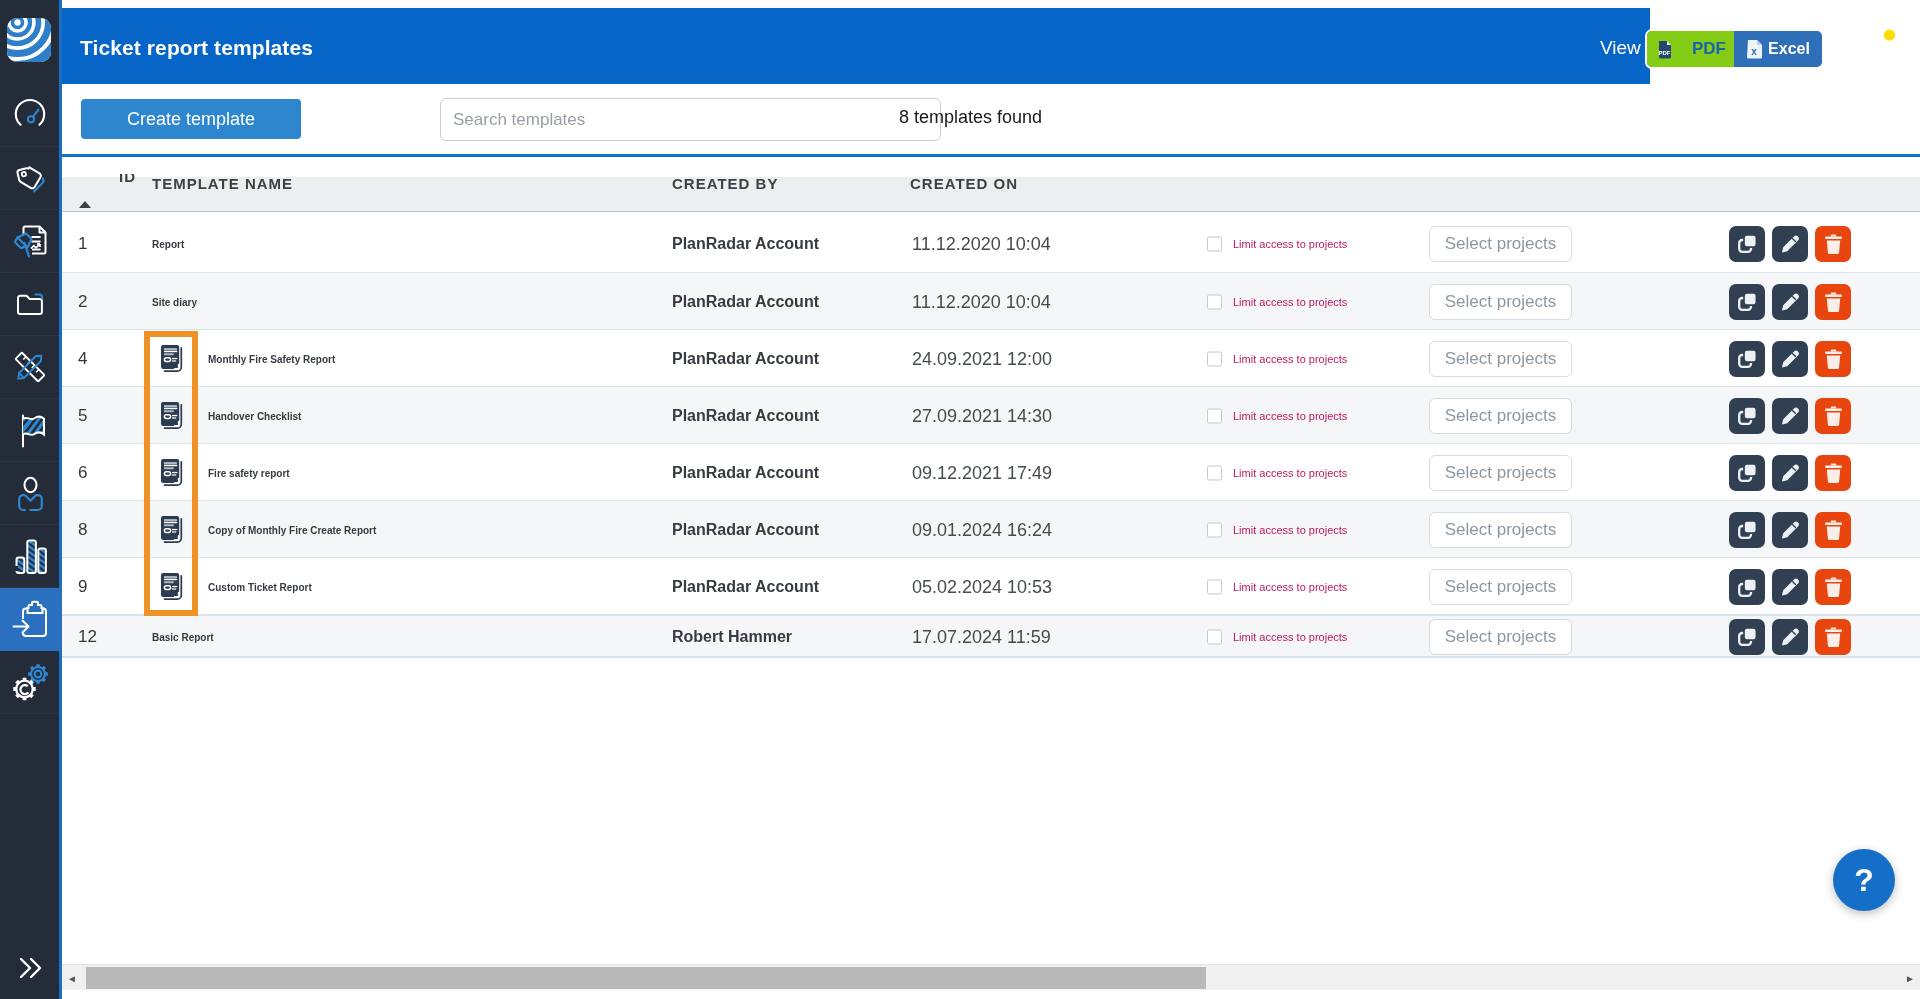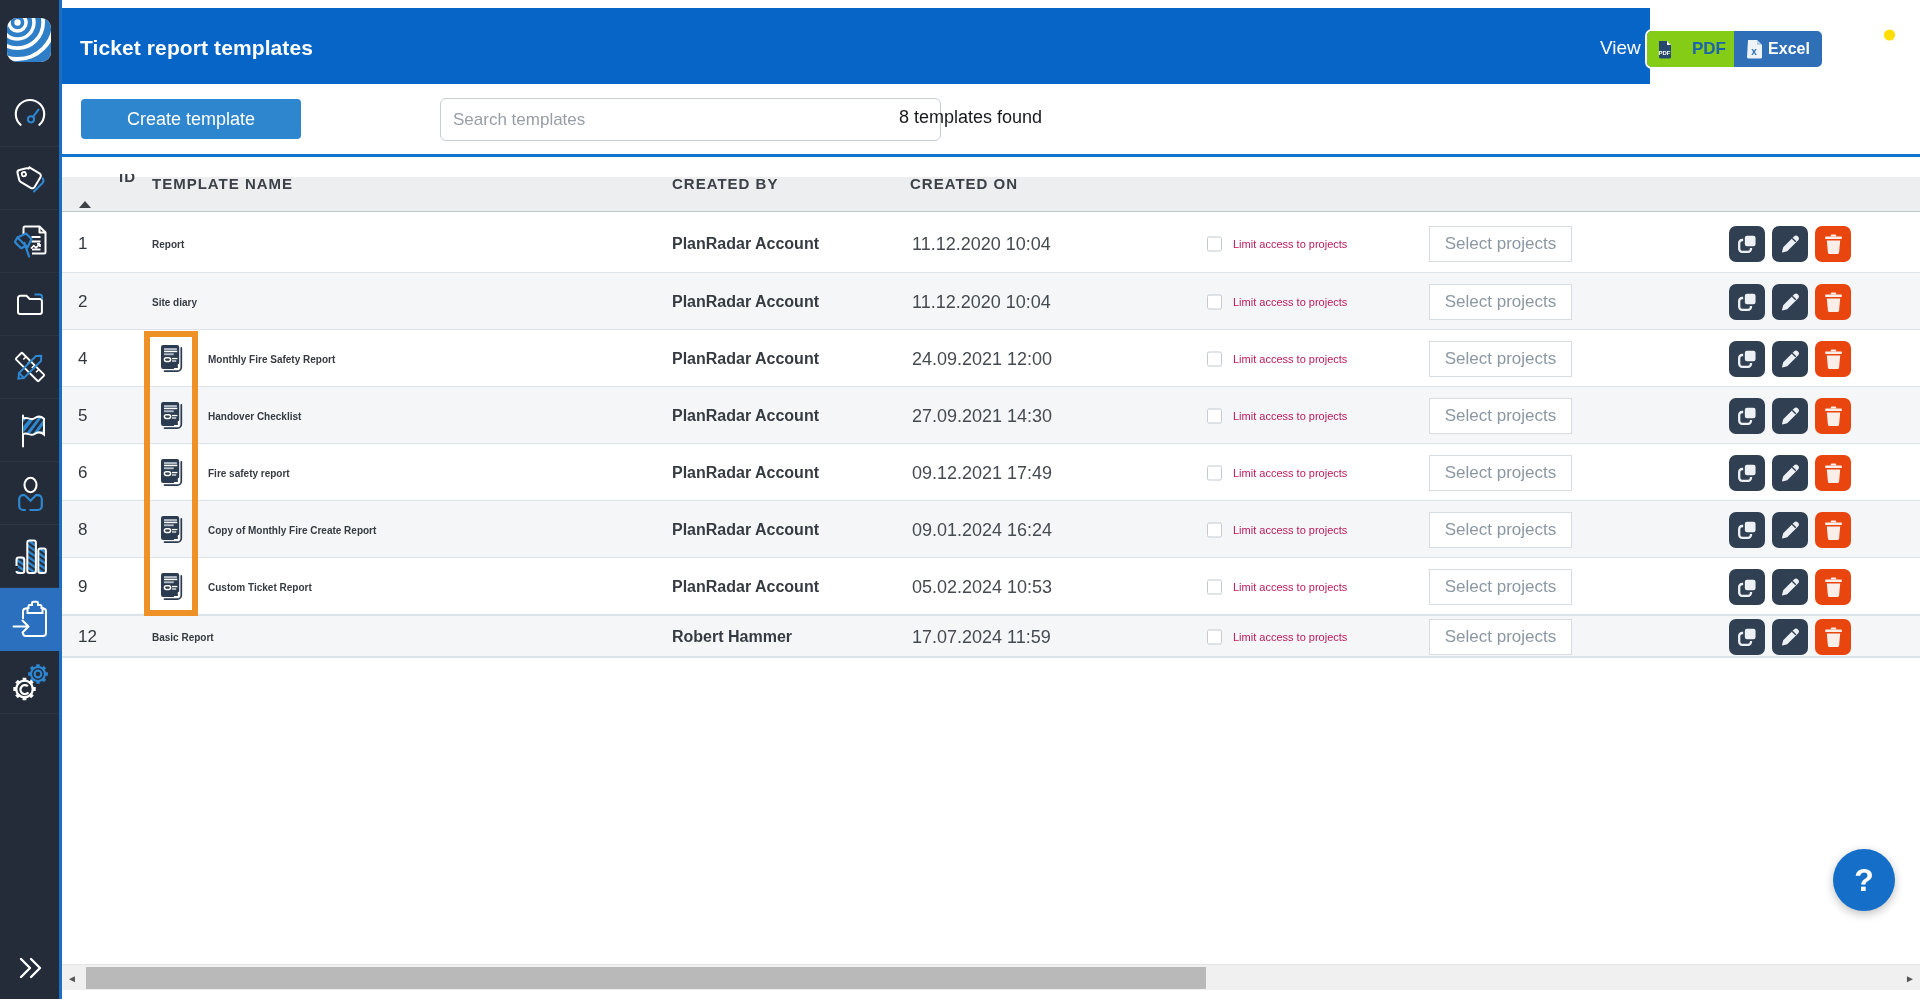--- a/index.html
+++ b/index.html
@@ -39,21 +39,21 @@
 .row.alt { background:#f4f6f8; }
 .row .sep { position:absolute; left:0; bottom:0; width:1858px; height:1.2px; background:#dbe3ea; }
 .cid { position:absolute; left:16px; top:50%; transform:translateY(-50%); font-size:17px; color:#33383e; }
 .cname { position:absolute; left:90px; top:50%; transform:translateY(-50%); font-size:10px; font-weight:bold; color:#363b42; }
 .cname.icn { left:146px; }
 .cicon { position:absolute; left:98.5px; top:50%; transform:translateY(-50%); height:28px; }
 .cby { position:absolute; left:610px; top:50%; transform:translateY(-50%); font-size:16px; font-weight:bold; color:#363b42; }
 .con { position:absolute; left:850px; top:50%; transform:translateY(-50%); font-size:18px; color:#464b51; }
 .cbox { position:absolute; left:1145px; top:50%; transform:translateY(-50%); width:15px; height:15px; border:1px solid #c4cad0; border-radius:2px; background:#fff; }
 .climit { position:absolute; left:1171px; top:50%; transform:translateY(-50%); font-size:11px; color:#be185d; }
-.csel { position:absolute; left:1367px; top:50%; transform:translateY(-50%); width:143px; height:36px; border:1px solid #d7dce0; border-radius:0; background:#fff; color:#8b98a3; font-size:17px; display:flex; align-items:center; justify-content:center; }
+.csel { position:absolute; left:1367px; top:50%; transform:translateY(-50%); width:143px; height:36px; border:1px solid #d7dce0; border-radius:6px; background:#fff; color:#8b98a3; font-size:17px; display:flex; align-items:center; justify-content:center; }
 .acts { position:absolute; left:1667px; top:50%; transform:translateY(-50%); display:flex; gap:7px; }
 .abtn { width:36px; height:36px; border-radius:7px; background:#304052; display:flex; align-items:center; justify-content:center; }
 .abtn.del { background:#e8450f; }
 
 #orange { position:absolute; left:82px; top:157px; width:54px; height:285px; border:6px solid #ee9127; }
 
 #help { position:absolute; left:1833px; top:849px; width:62px; height:62px; border-radius:50%; background:#156fc8; box-shadow:0 3px 10px rgba(0,0,0,0.25); color:#fff; font-size:32px; font-weight:bold; display:flex; align-items:center; justify-content:center; }
 
 
 #sbar { position:absolute; left:62px; top:964px; width:1858px; height:26px; background:#f0f0f0; border-top:1px solid #e4e4e4; }

